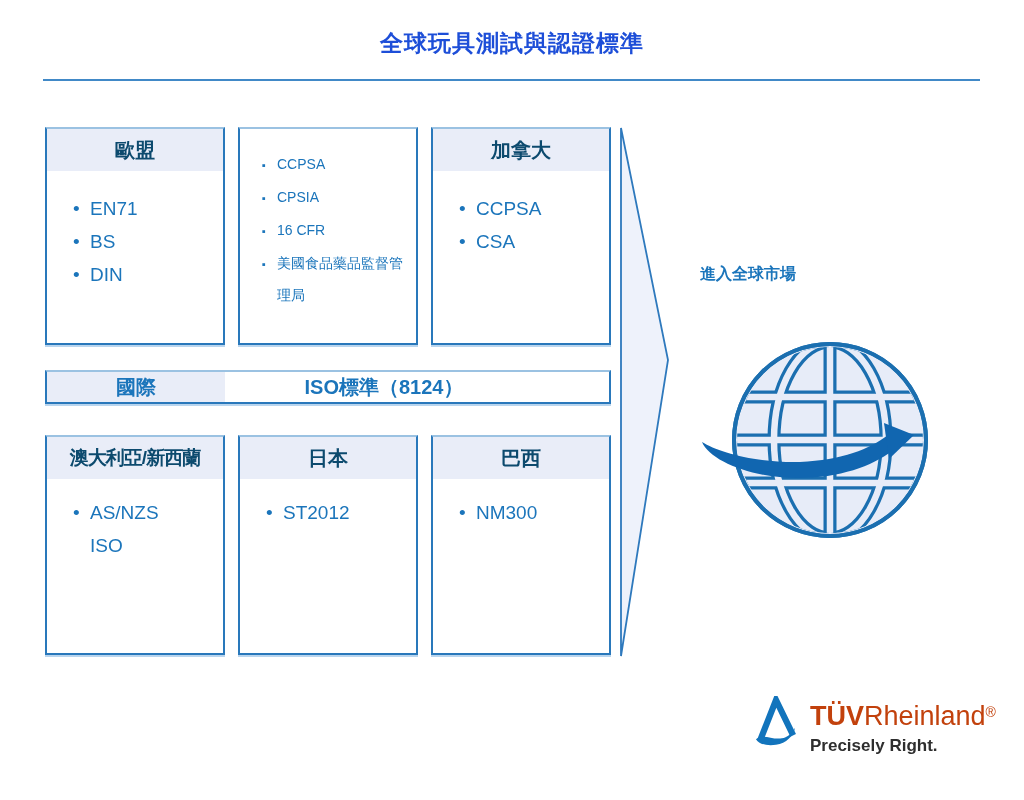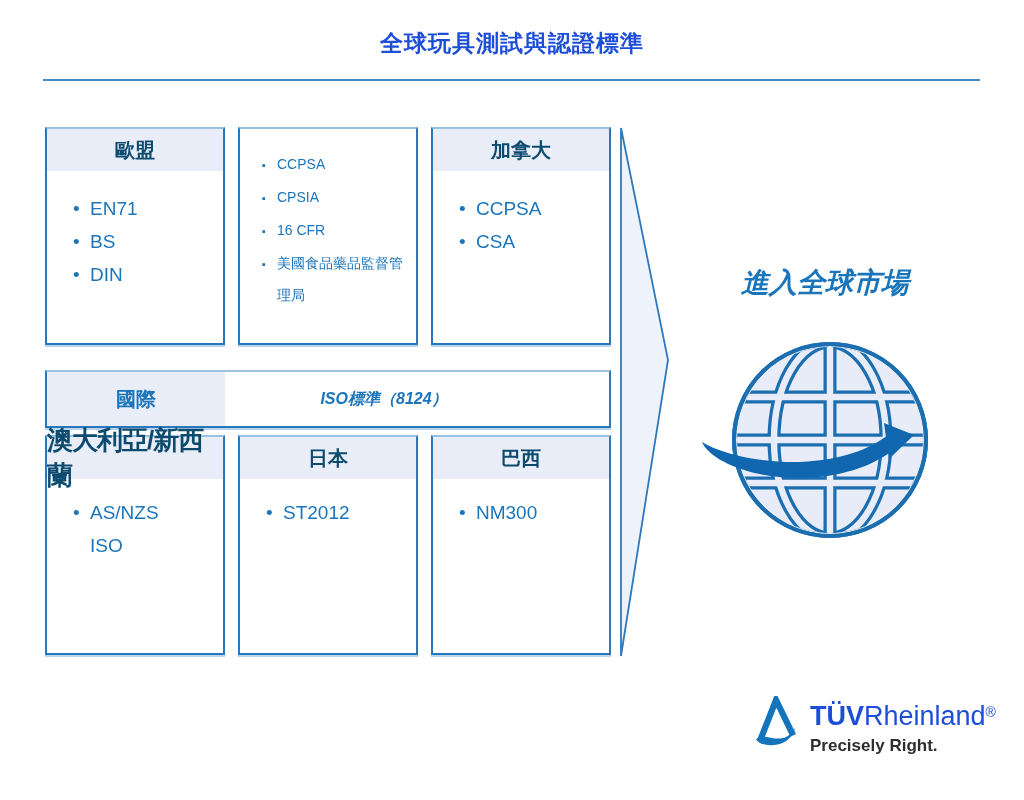--- a/index.html
+++ b/index.html
@@ -28,66 +28,66 @@
   .row1 { top:127px; height:218px; }
   .row3 { top:435px; height:220px; }
   .col1 { left:45px; }
   .col2 { left:238px; }
   .col3 { left:431px; }
 
   .std-header {
     height:42px; background:#E9EDF8; display:flex; align-items:center;
     justify-content:center; font-size:20px; font-weight:bold; color:#0c4a6e;
   }
-  .std-header.tight { font-size:26px; letter-spacing:-1px; }
+  .std-header.tight { font-size:19px; letter-spacing:-1px; }
 
   .std-list { list-style:none; margin:0; padding:21px 6px 0 26px; }
   .std-list li {
     display:flex; align-items:baseline; color:#1B75BB;
     font-size:19px; line-height:33px;
   }
   .std-list .b { flex:none; width:17px; }
   .std-list li.cont .b { visibility:hidden; }
 
   .us-list { padding-top:19px; padding-left:22px; }
   .us-list li { font-size:14px; line-height:32px; }
   .us-list .b { width:15px; font-size:11px; }
 
   .row3 .std-list { padding-top:17px; }
 
   
   .intl-row {
-    position:absolute; left:45px; top:370px; width:566px; height:58px;
+    position:absolute; left:45px; top:370px; width:566px; height:34px;
     box-sizing:border-box; border:2px solid #2978BB; border-top-color:#9BC2E2;
     box-shadow:0 2px 0 #B9D5EE; display:flex; background:#ffffff;
   }
   .intl-label {
     width:178px; background:#E9EDF8; display:flex; align-items:center;
     justify-content:center; font-size:20px; font-weight:bold; color:#1B75BB;
   }
   .intl-value {
     flex:1; display:flex; align-items:center; justify-content:center;
-    padding-right:66px; font-size:16px; font-weight:bold; color:#1B75BB;font-style:italic;
+    padding-right:66px; font-size:20px; font-weight:bold; color:#1B75BB;
   }
 
   
   .flow-arrow { position:absolute; left:618px; top:124px; width:56px; height:536px; }
 
   
   .market-label {
-    position:absolute; left:700px; top:264px; width:250px; text-align:center;
-    font-size:28px; font-weight:bold; color:#1B75BB;font-style:italic;
+    position:absolute; left:700px; top:264px; width:250px; text-align:left;
+    font-size:16px; font-weight:bold; color:#1B75BB;
   }
   .globe { position:absolute; left:700px; top:332px; width:240px; height:226px; }
 
   
   .logo { position:absolute; left:755px; top:693px; display:flex; }
   .logo-mark { width:42px; height:50px; margin-top:3px; }
   .logo-text { margin-left:13px; }
-  .logo-line1 { font-size:27px; line-height:1.1; color:#1d4ed8; margin-top:9px; white-space:nowrap; }
+  .logo-line1 { font-size:27px; line-height:1.1; color:#c2410c; margin-top:9px; white-space:nowrap; }
   .logo-tuv { font-weight:bold; }
   .logo-reg { font-size:14px; vertical-align:8px; }
   .logo-tagline { font-size:17px; font-weight:bold; color:#2E2E2E; margin-top:4px; }
 </style>
 </head>
 <body>
 
 <div class="canvas">
 
   <h1 class="page-title">全球玩具測試與認證標準</h1>

